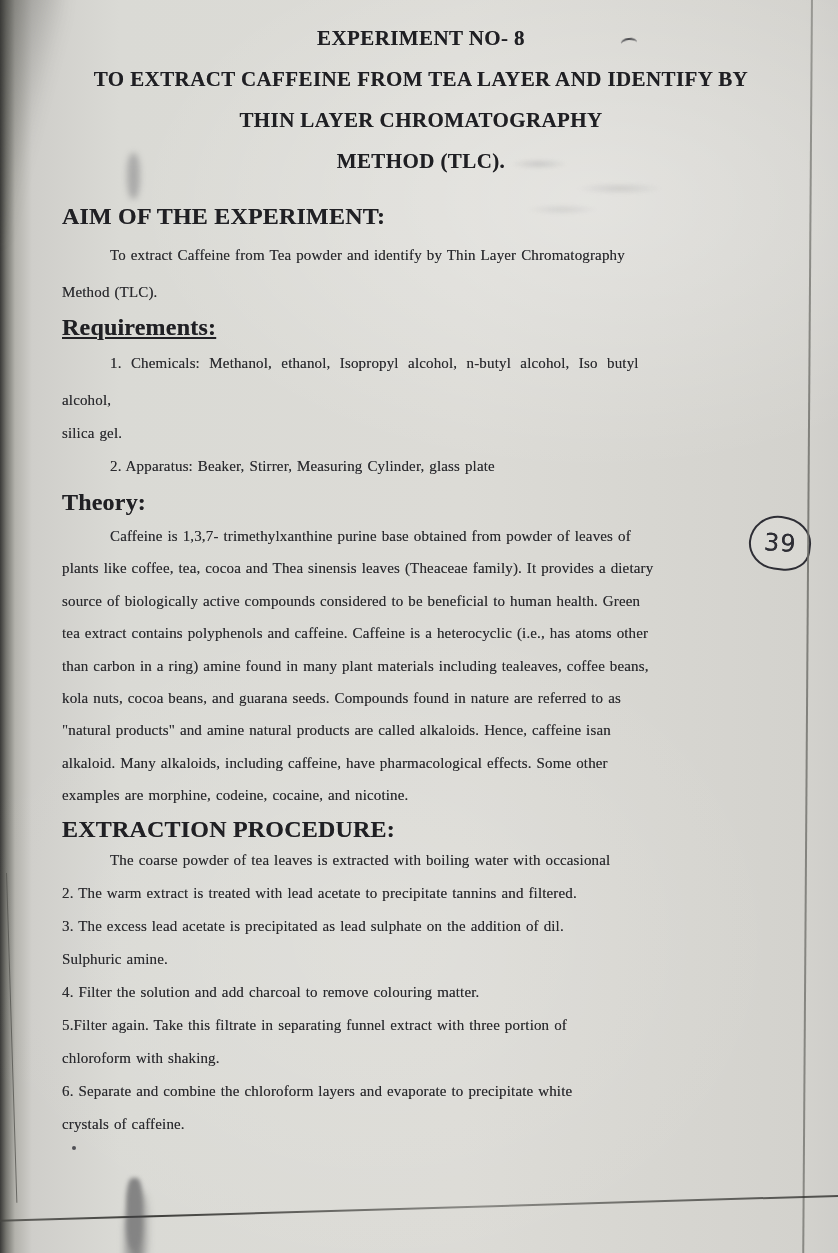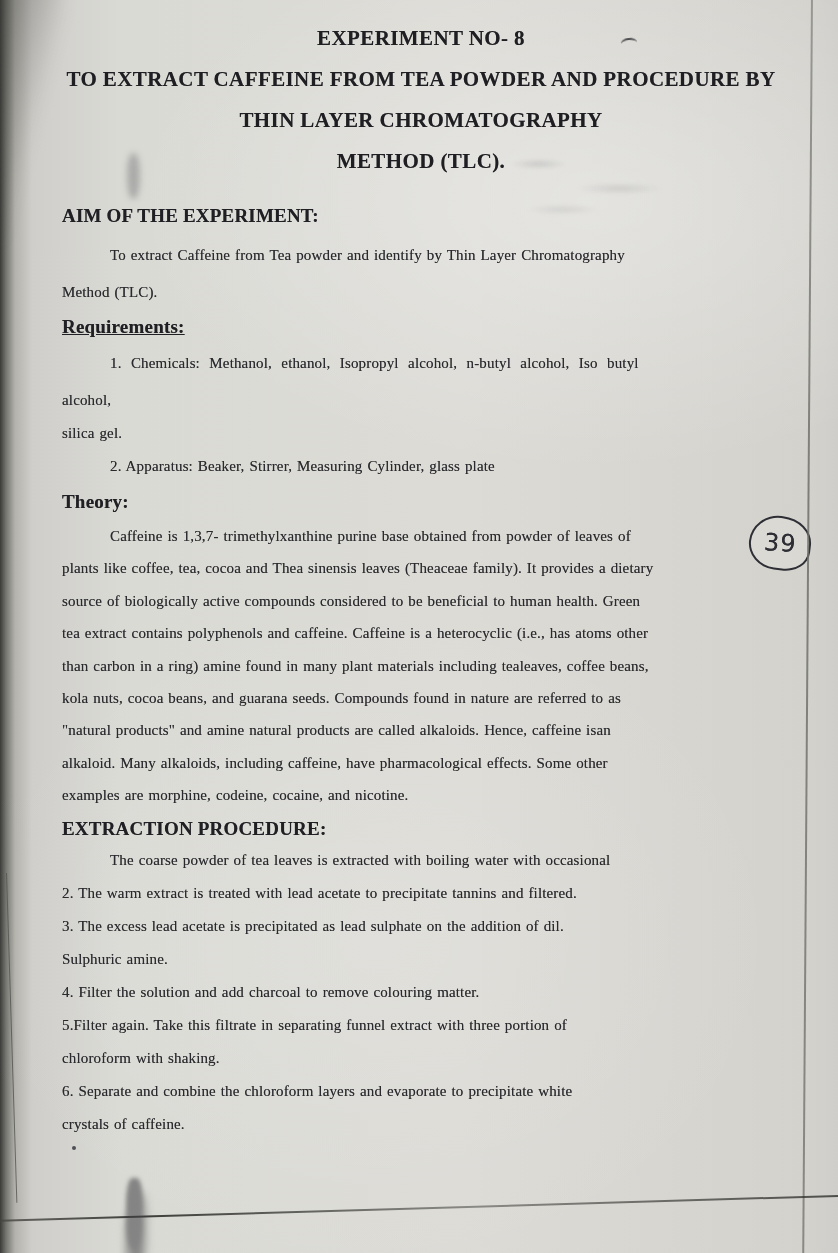--- a/index.html
+++ b/index.html
@@ -26,21 +26,21 @@
     padding:18px 58px 0 62px;
     color:#26262a;
     text-shadow:0 0 0.6px rgba(38,38,42,0.55);
   }
   .title-block{text-align:center;}
   .title-line{
     font-weight:bold;font-size:21px;line-height:41px;
     letter-spacing:0.4px;color:#1f1f23;
   }
   .heading{
-    font-weight:bold;font-size:19px;line-height:26px;
+    font-weight:bold;font-size:24px;line-height:26px;
     letter-spacing:0.2px;color:#202024;margin:0;
   }
   .line{
     font-size:15px;line-height:33px;margin:0;
     letter-spacing:0.15px;word-spacing:1px;color:#2a2a2e;
     white-space:nowrap;
   }
   .indent{text-indent:48px;}
   .wide{word-spacing:5.5px;}
   .mt-aim{margin-top:21px;}
@@ -115,21 +115,21 @@
 </head>
 <body>
 
 <div class="scan">
   <div class="corner-shade"></div>
   <div class="ghost-marks"></div>
 
   <div class="content">
     <div class="title-block">
       <div class="title-line">EXPERIMENT NO- 8</div>
-      <div class="title-line">TO EXTRACT CAFFEINE FROM TEA POWDER AND PROCEDURE BY</div>
+      <div class="title-line">TO EXTRACT CAFFEINE FROM TEA LAYER AND IDENTIFY BY</div>
       <div class="title-line">THIN LAYER CHROMATOGRAPHY</div>
       <div class="title-line">METHOD (TLC).</div>
     </div>
 
     <h2 class="heading mt-aim">AIM OF THE EXPERIMENT:</h2>
     <p class="line indent mt-aim1">To extract Caffeine from Tea powder and identify by Thin Layer Chromatography</p>
     <p class="line mt-aim2">Method (TLC).</p>
 
     <h2 class="heading mt-req">Requirements:</h2>
     <p class="line indent wide mt-chem">1. Chemicals: Methanol, ethanol, Isopropyl alcohol, n-butyl alcohol, Iso butyl</p>

